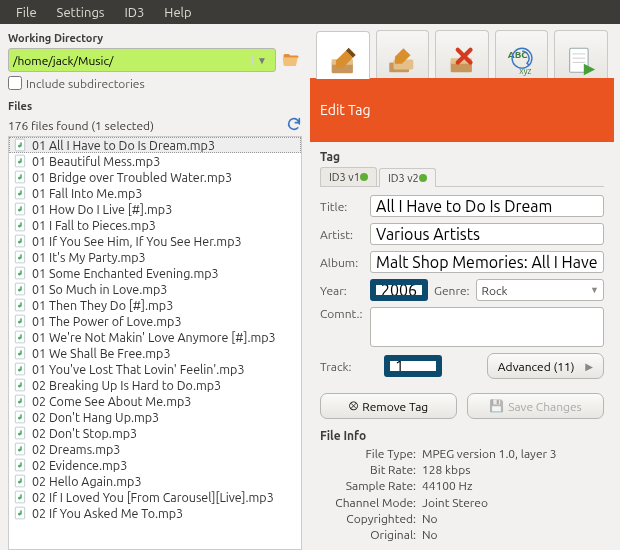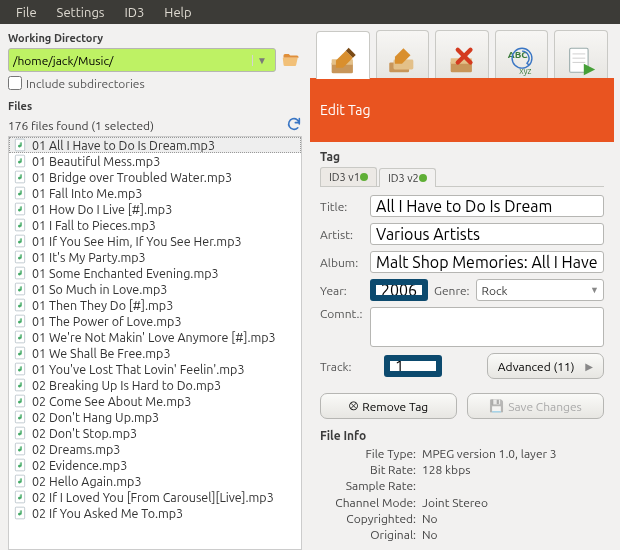--- a/index.html
+++ b/index.html
@@ -382,20 +382,21 @@
           <div class="row">
             <div class="k">File Type:</div>
             <div class="v">MPEG version 1.0, layer 3</div>
           </div>
           <div class="row">
             <div class="k">Bit Rate:</div>
             <div class="v">128 kbps</div>
           </div>
           <div class="row">
             <div class="k">Sample Rate:</div>
+            <div class="v">44100 Hz</div>
           </div>
           <div class="row">
             <div class="k">Channel Mode:</div>
             <div class="v">Joint Stereo</div>
           </div>
           <div class="row">
             <div class="k">Copyrighted:</div>
             <div class="v">No</div>
           </div>
           <div class="row">

